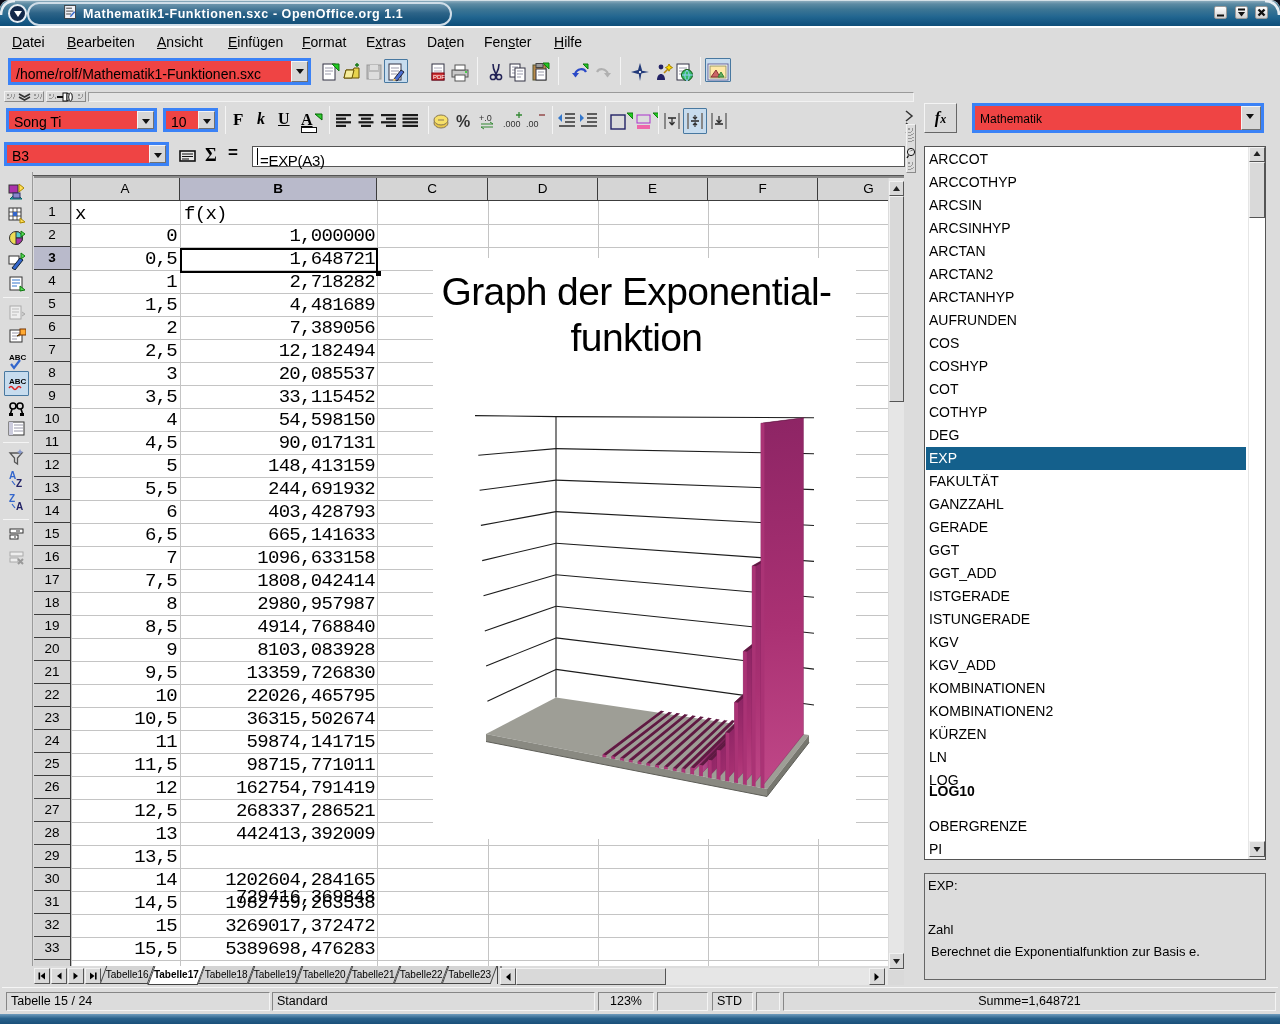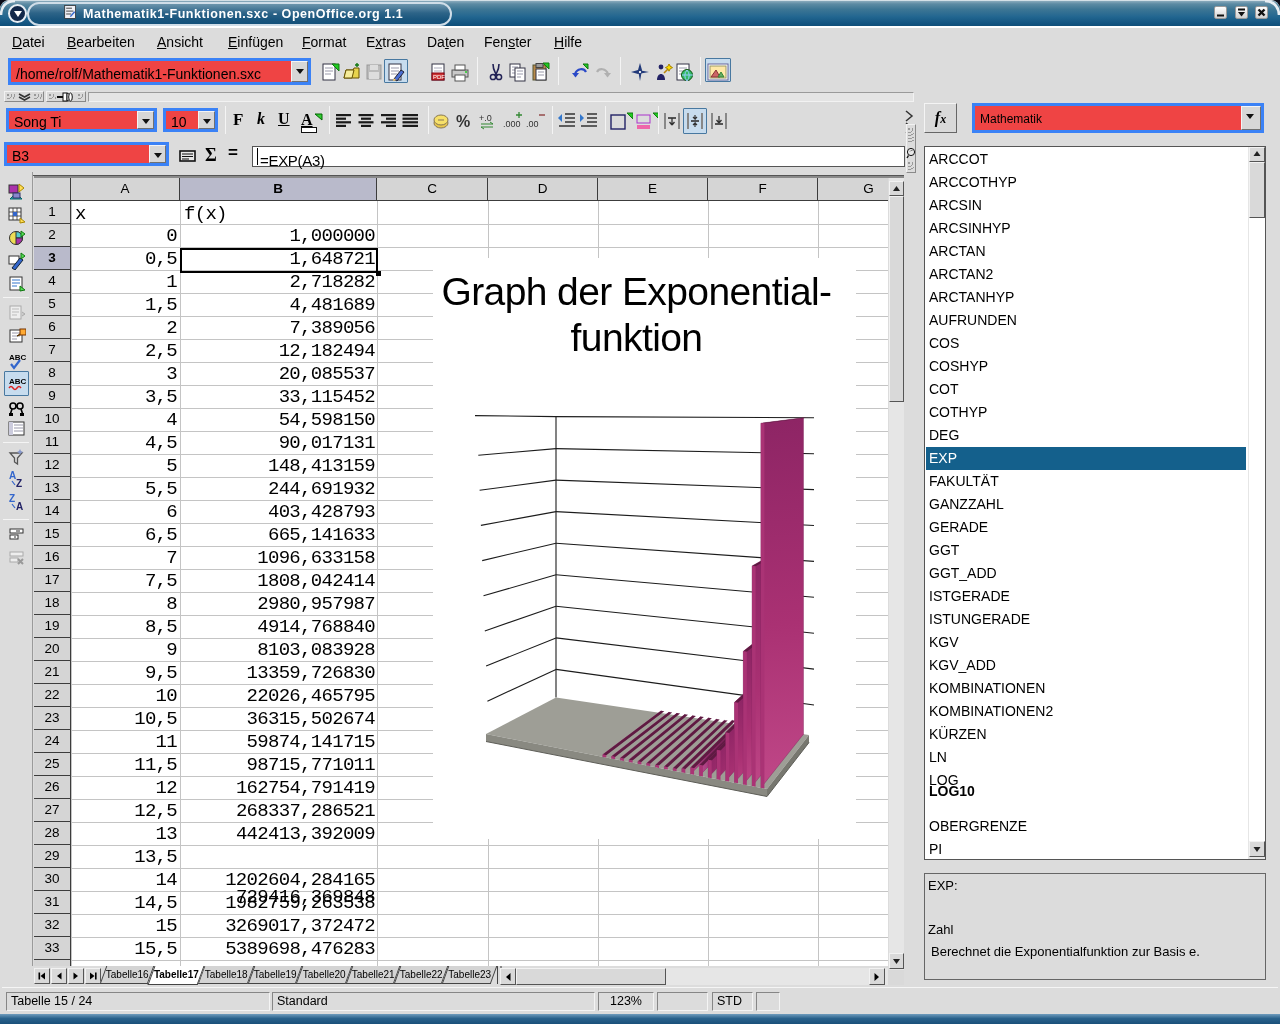--- a/index.html
+++ b/index.html
@@ -856,20 +856,21 @@
       </div>
 </div>
 
 <div id="statusbar">
   <div class="sfield" style="left:4px; width:264px;">Tabelle 15 / 24</div>
   <div class="sfield" style="left:270px; width:323px;">Standard</div>
   <div class="sfield" style="left:596px; width:56px; text-align:center;">123%</div>
   <div class="sfield" style="left:655px; width:51px;"></div>
   <div class="sfield" style="left:710px; width:41px;">STD</div>
   <div class="sfield" style="left:754px; width:24px;"></div>
+  <div class="sfield" style="left:781px; width:493px; text-align:center;">Summe=1,648721</div>
 </div>
 <div id="botborder"></div>
 
 <div style="position:absolute; left:919px; top:91px; width:359px; height:1.5px; background:#f4f4f4;"></div>
 <div style="position:absolute; left:919px; top:91px; width:1.5px; height:891px; background:#f4f4f4;"></div>
 <div id="rpanel">
   <div style="position:absolute; left:6px; top:13px; width:33px; height:30px; background:#d9d9d9; border:1px solid; border-color:#f4f4f4 #666 #666 #f4f4f4; font-family:'Liberation Serif',serif; font-style:italic; font-weight:bold; font-size:16px; text-align:center; line-height:27px;">f<span style="font-size:12px;">x</span></div>
   <div class="combo" style="left:54px; top:13px; width:292px; height:30px;">
     <div class="ctext" style="top:6px; font-size:12px;">Mathematik</div>
     <div class="cb" style="width:20px;"><span></span></div>

